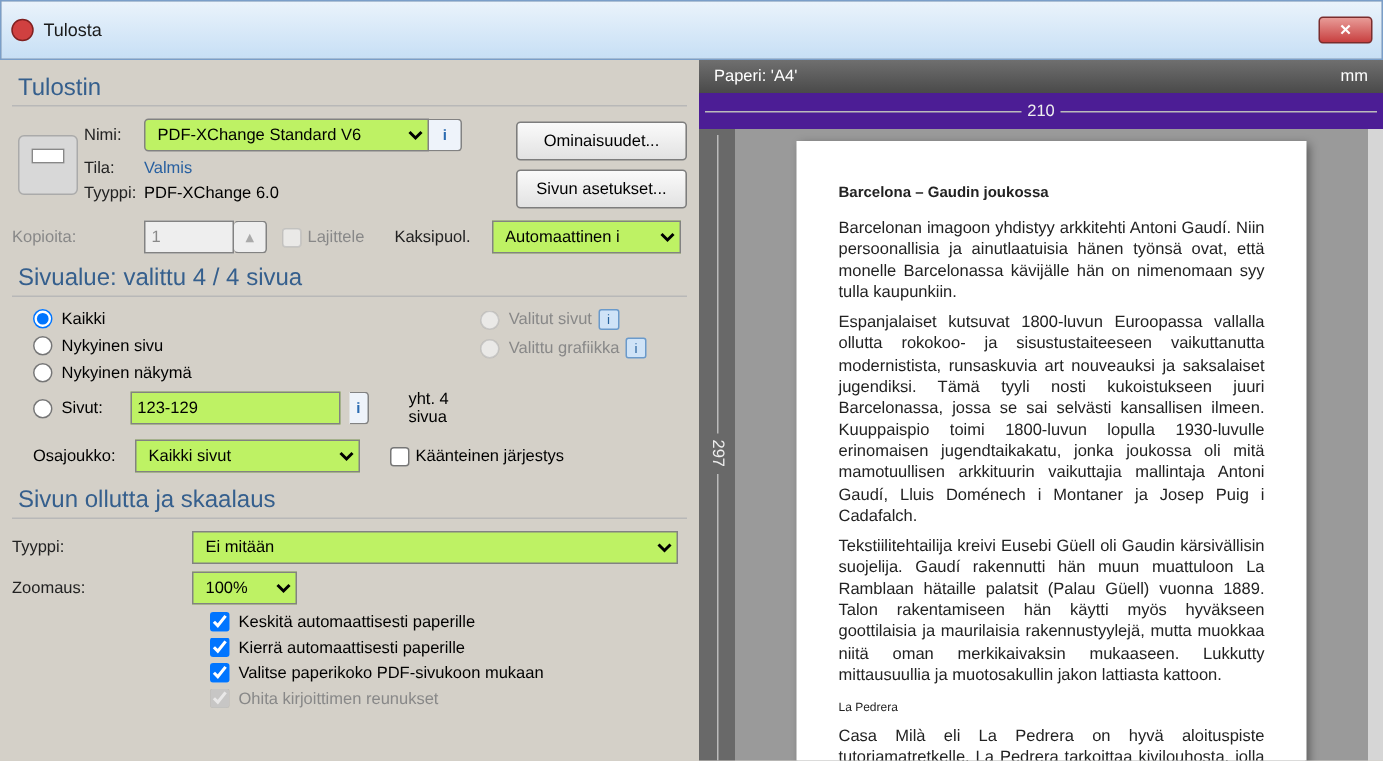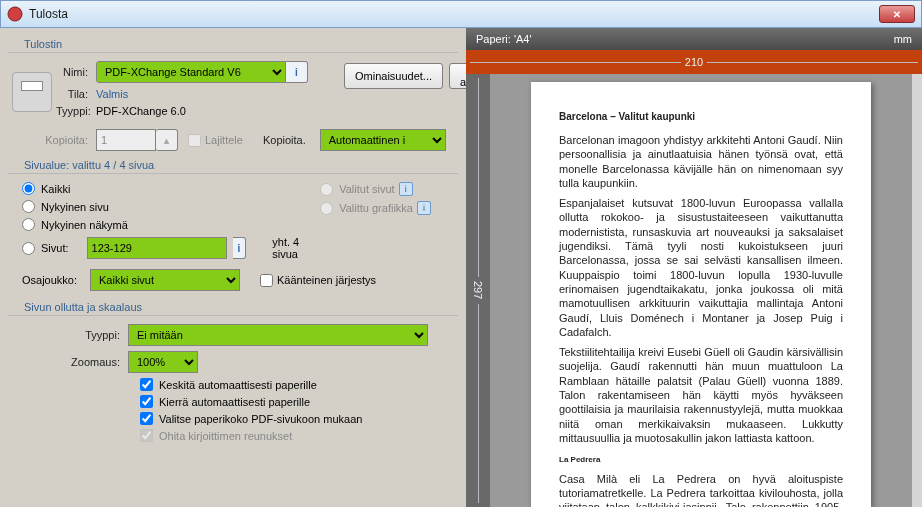--- a/index.html
+++ b/index.html
@@ -1,64 +1,64 @@
 <!DOCTYPE html>
 <html><head>
 <meta charset="utf-8">
 <style>
 * { box-sizing: border-box; margin: 0; padding: 0; font-family: Tahoma, sans-serif; font-size: 11px; }
 body { background: #d4d0c8; width: 922px; height: 507px; overflow: hidden; }
 
-.titlebar { height: 28px; background: linear-gradient(#eaf3fb, #c7dff5); border: 1px solid #7a9ec8; display: flex; align-items: center; padding: 0 6px; }
+.titlebar { height: 40px; background: linear-gradient(#eaf3fb, #c7dff5); border: 1px solid #7a9ec8; display: flex; align-items: center; padding: 0 6px; }
 .titlebar .icon { width: 16px; height: 16px; margin-right: 6px; }
 .titlebar .title { font-size: 12px; color: #1a1a1a; flex: 1; }
 .closebtn { width: 36px; height: 18px; background: linear-gradient(#e89b97,#c84040); border: 1px solid #7a2c2c; border-radius: 3px; color: #fff; display: flex; align-items: center; justify-content: center; font-weight: bold; font-size: 10px; cursor: pointer; }
 
 .body { display: flex; height: 479px; }
 .left { width: 466px; padding: 6px 8px; position: relative; }
 .right { flex: 1; background: #d6d6d6; position: relative; }
 
 .paperbar { height: 22px; background: linear-gradient(#6f6f6f,#4a4a4a); color: #fff; display: flex; align-items: center; padding: 0 10px; font-size: 11px; }
 .paperbar .mm { margin-left: auto; }
 
-.group-title { color: #355f8d; font-size: 11px; margin: 4px 0 2px 16px; }
+.group-title { color: #355f8d; font-size: 16px; margin: 4px 0 2px 4px; }
 .hr { height: 1px; background: #b8b8b8; margin-bottom: 8px; }
 
 .row { display: flex; align-items: center; margin-bottom: 5px; }
-.lbl { width: 78px; text-align: right; padding-right: 8px; color: #222; }
+.lbl { width: 78px; padding-right: 8px; color: #222; }
 .lbl.disabled { color: #888; }
 
 select, input[type=text] {
-  height: 22px; border: 1px solid #828282; background: #84cc16; padding: 0 4px; font-size: 11px;
+  height: 22px; border: 1px solid #828282; background: #bef264; padding: 0 4px; font-size: 11px;
 }
 .combo { display: flex; align-items: center; }
 .combo select { border-radius: 3px 0 0 3px; }
 .info { width: 22px; height: 22px; border: 1px solid #828282; border-left: none; background: #eef3fa; display: flex; align-items: center; justify-content: center; color: #2a6ab0; font-weight: bold; font-size: 10px; border-radius: 0 3px 3px 0; }
 
 .btn { height: 26px; padding: 0 10px; background: linear-gradient(#fafafa,#e2e2e2); border: 1px solid #7d7d7d; border-radius: 3px; cursor: pointer; font-size: 11px; }
 .printer-icon { width: 40px; height: 40px; background: #d8d8d8; border: 1px solid #aaa; border-radius: 4px; position: relative; }
 .printer-icon::after { content:""; position:absolute; top:8px; left:8px; right:8px; height:8px; background:#fff; border:1px solid #888; }
 
 .radio-row { display: flex; align-items: center; margin-bottom: 5px; padding-left: 14px; }
 .radio-row input { margin-right: 6px; }
 .radio-row.disabled { color: #888; }
 
 .check-row { display: flex; align-items: center; margin-bottom: 4px; padding-left: 132px; }
 .check-row input { margin-right: 6px; }
 .check-row.disabled { color: #888; }
 
-.rulertop { position: absolute; top: 22px; left: 0; right: 0; height: 24px; background: #c2410c; color: #eee; display:flex; align-items:center; justify-content:flex-end; font-size:10px; }
+.rulertop { position: absolute; top: 22px; left: 0; right: 0; height: 24px; background: #4c1d95; color: #eee; display:flex; align-items:center; justify-content:flex-end; font-size:10px; }
 .rulertop::before, .rulertop::after { content:""; flex:1; height:1px; background:#bbb; margin:0 4px; }
 .rulerleft { position:absolute; top:46px; left:0; width:24px; bottom:0; background:#696969; color:#eee; display:flex; align-items:center; justify-content:center; writing-mode:vertical-rl; font-size:10px; }
 .rulerleft::before, .rulerleft::after { content:""; width:1px; flex:1; background:#bbb; margin:4px 0; }
 
 .page-wrap { position:absolute; top:46px; left:24px; right:10px; bottom:0; background:#9a9a9a; display:flex; justify-content:center; padding:8px 8px 0 8px; overflow:hidden; }
 .page { width: 340px; background:#fff; box-shadow:2px 2px 6px rgba(0,0,0,.4); padding: 28px 28px; font-size: 7px; line-height:1.3; color:#222; }
 .page h1 { font-size: 10px; font-weight: bold; margin-bottom: 10px; }
-.page h2 { font-size: 8px; font-weight: bold; margin: 10px 0 6px 0; }
+.page h2 { font-size: 8px; font-weight: normal; margin: 10px 0 6px 0; }
 .page p { margin-bottom: 6px; text-align: justify; }
 .info-tiny { display:inline-flex; width:14px; height:14px; background:#cfe3f7; border:1px solid #6a9acb; color:#27639e; align-items:center; justify-content:center; font-size:9px; border-radius:2px; margin-left:4px; }
 </style>
 </head>
 <body>
 
 <div class="titlebar">
   <span class="icon">
     <svg width="16" height="16">
         <circle cx="8" cy="8" r="7" fill="#d04040" stroke="#802020"></circle>
@@ -93,33 +93,33 @@
               <div class="lbl" style="width:40px">Tila:</div>
               <span style="color:#2860a0">Valmis</span>
             </div>
             <div class="row">
               <div class="lbl" style="width:40px">Tyyppi:</div>
               <span>PDF-XChange 6.0</span>
             </div>
           </div>
         </div>
       </div>
-      <div style="width:114px; display:flex; flex-direction:row; gap:6px; padding-top:2px;">
+      <div style="width:114px; display:flex; flex-direction:column; gap:6px; padding-top:2px;">
         <button class="btn">Ominaisuudet...</button>
         <button class="btn">Sivun asetukset...</button>
       </div>
     </div>
 
     <div class="row" style="margin-top:2px;">
       <div class="lbl disabled" style="width:88px">Kopioita:</div>
       <input type="text" disabled="" style="width: 60px; background: rgb(238, 238, 238); color: rgb(136, 136, 136);" value="1">
       <span class="info" style="background:#eee;color:#aaa;border-radius:3px">▴</span>
       <input type="checkbox" disabled="" style="margin-left: 10px;">
       <span style="color:#888;margin-left:4px">Lajittele</span>
-      <span class="lbl" style="width:auto;margin-left:20px">Kopioita.</span>
+      <span class="lbl" style="width:auto;margin-left:20px">Kaksipuol.</span>
       <select style="width:126px;margin-left:6px">
         <option>Automaattinen i</option>
       </select>
     </div>
 
     <div class="group-title" style="margin-top:8px">Sivualue: valittu 4 / 4 sivua</div>
     <div class="hr"></div>
 
     <div style="display:flex">
       <div style="flex:1">
@@ -162,21 +162,21 @@
       <select style="width:150px"><option>Kaikki sivut</option></select>
       <input type="checkbox" style="margin-left: 20px;">
       <span style="margin-left:4px">Käänteinen järjestys</span>
     </div>
 
     <div class="group-title" style="margin-top:10px">Sivun ollutta ja skaalaus</div>
     <div class="hr"></div>
 
     <div class="row">
       <div class="lbl" style="width:120px">Tyyppi:</div>
-      <select style="width:300px"><option>Ei mitään</option></select>
+      <select style="width:324px"><option>Ei mitään</option></select>
     </div>
     <div class="row">
       <div class="lbl" style="width:120px">Zoomaus:</div>
       <select style="width:70px"><option>100%</option></select>
     </div>
     <div class="check-row">
         <input type="checkbox" checked="" style="">
         <span>Keskitä automaattisesti paperille</span>
       </div>
     <div class="check-row">
@@ -199,21 +199,21 @@
       <span class="mm">mm</span>
     </div>
     <div class="rulertop">
         <span>210</span>
       </div>
     <div class="rulerleft">
         <span>297</span>
       </div>
     <div class="page-wrap">
       <div class="page">
-        <h1>Barcelona – Valitut kaupunki</h1>
+        <h1>Barcelona – Gaudin joukossa</h1>
         <p>Barcelonan imagoon yhdistyy arkkitehti Antoni Gaudí. Niin persoonallisia ja ainutlaatuisia hänen työnsä ovat, että monelle Barcelonassa kävijälle hän on nimenomaan syy tulla kaupunkiin.</p>
         <p>Espanjalaiset kutsuvat 1800-luvun Euroopassa vallalla ollutta rokokoo- ja sisustustaiteeseen vaikuttanutta modernistista, runsaskuvia art nouveauksi ja saksalaiset jugendiksi. Tämä tyyli nosti kukoistukseen juuri Barcelonassa, jossa se sai selvästi kansallisen ilmeen. Kuuppaispio toimi 1800-luvun lopulla 1930-luvulle erinomaisen jugendtaikakatu, jonka joukossa oli mitä mamotuullisen arkkituurin vaikuttajia mallintaja Antoni Gaudí, Lluis Doménech i Montaner ja Josep Puig i Cadafalch.</p>
         <p>Tekstiilitehtailija kreivi Eusebi Güell oli Gaudin kärsivällisin suojelija. Gaudí rakennutti hän muun muattuloon La Ramblaan hätaille palatsit (Palau Güell) vuonna 1889. Talon rakentamiseen hän käytti myös hyväkseen goottilaisia ja maurilaisia rakennustyylejä, mutta muokkaa niitä oman merkikaivaksin mukaaseen. Lukkutty mittausuullia ja muotosakullin jakon lattiasta kattoon.</p>
         <h2>La Pedrera</h2>
         <p>Casa Milà eli La Pedrera on hyvä aloituspiste tutoriamatretkelle. La Pedrera tarkoittaa kivilouhosta, jolla viitataan talon kalkkikivi-iasinnii. Talo rakennettiin 1905-1910. Tämän seiräkerroksisen on typiikyttää kuitumortteen ontokousessa ja virä kiiristosi tuholittuissaan. Tätä rakennuksella on kymmenjatksa, jotka kullonnin maitonvirttaa yhdeksi kivilkansikori, jota ryydittävät seikkoppelisat parvekkeidon metallikaiteet ja torut.</p>
 
       </div>
     </div>
   </div>
 </div>

